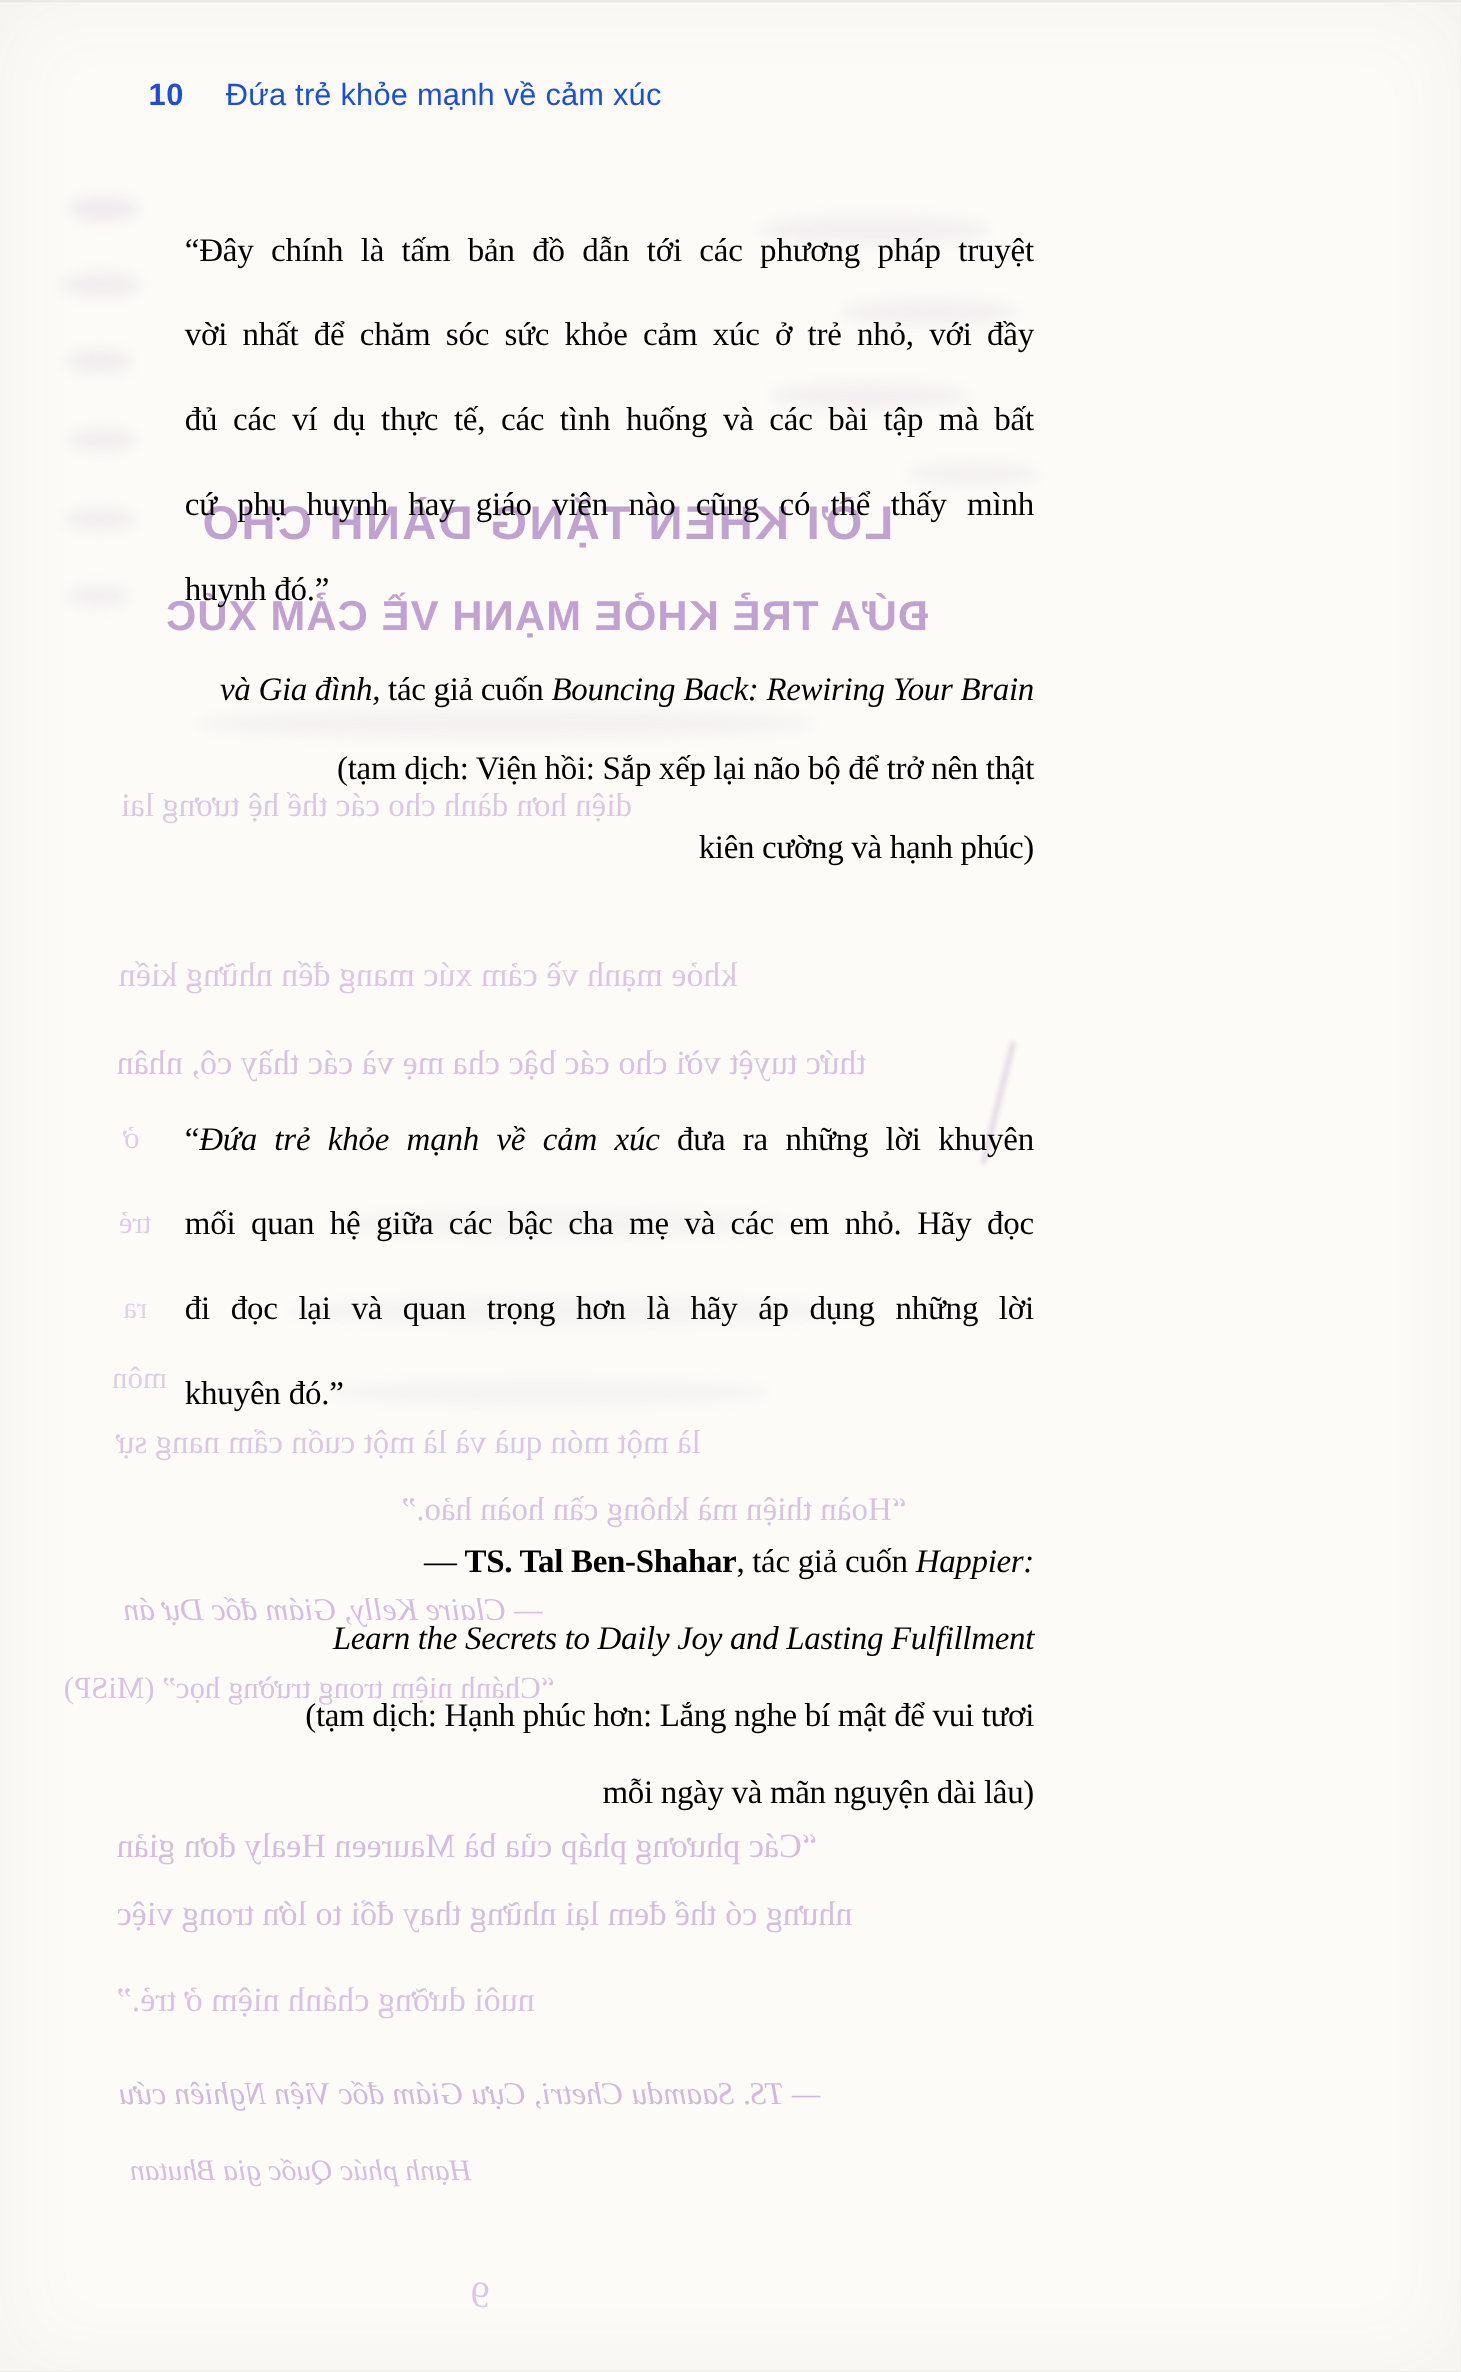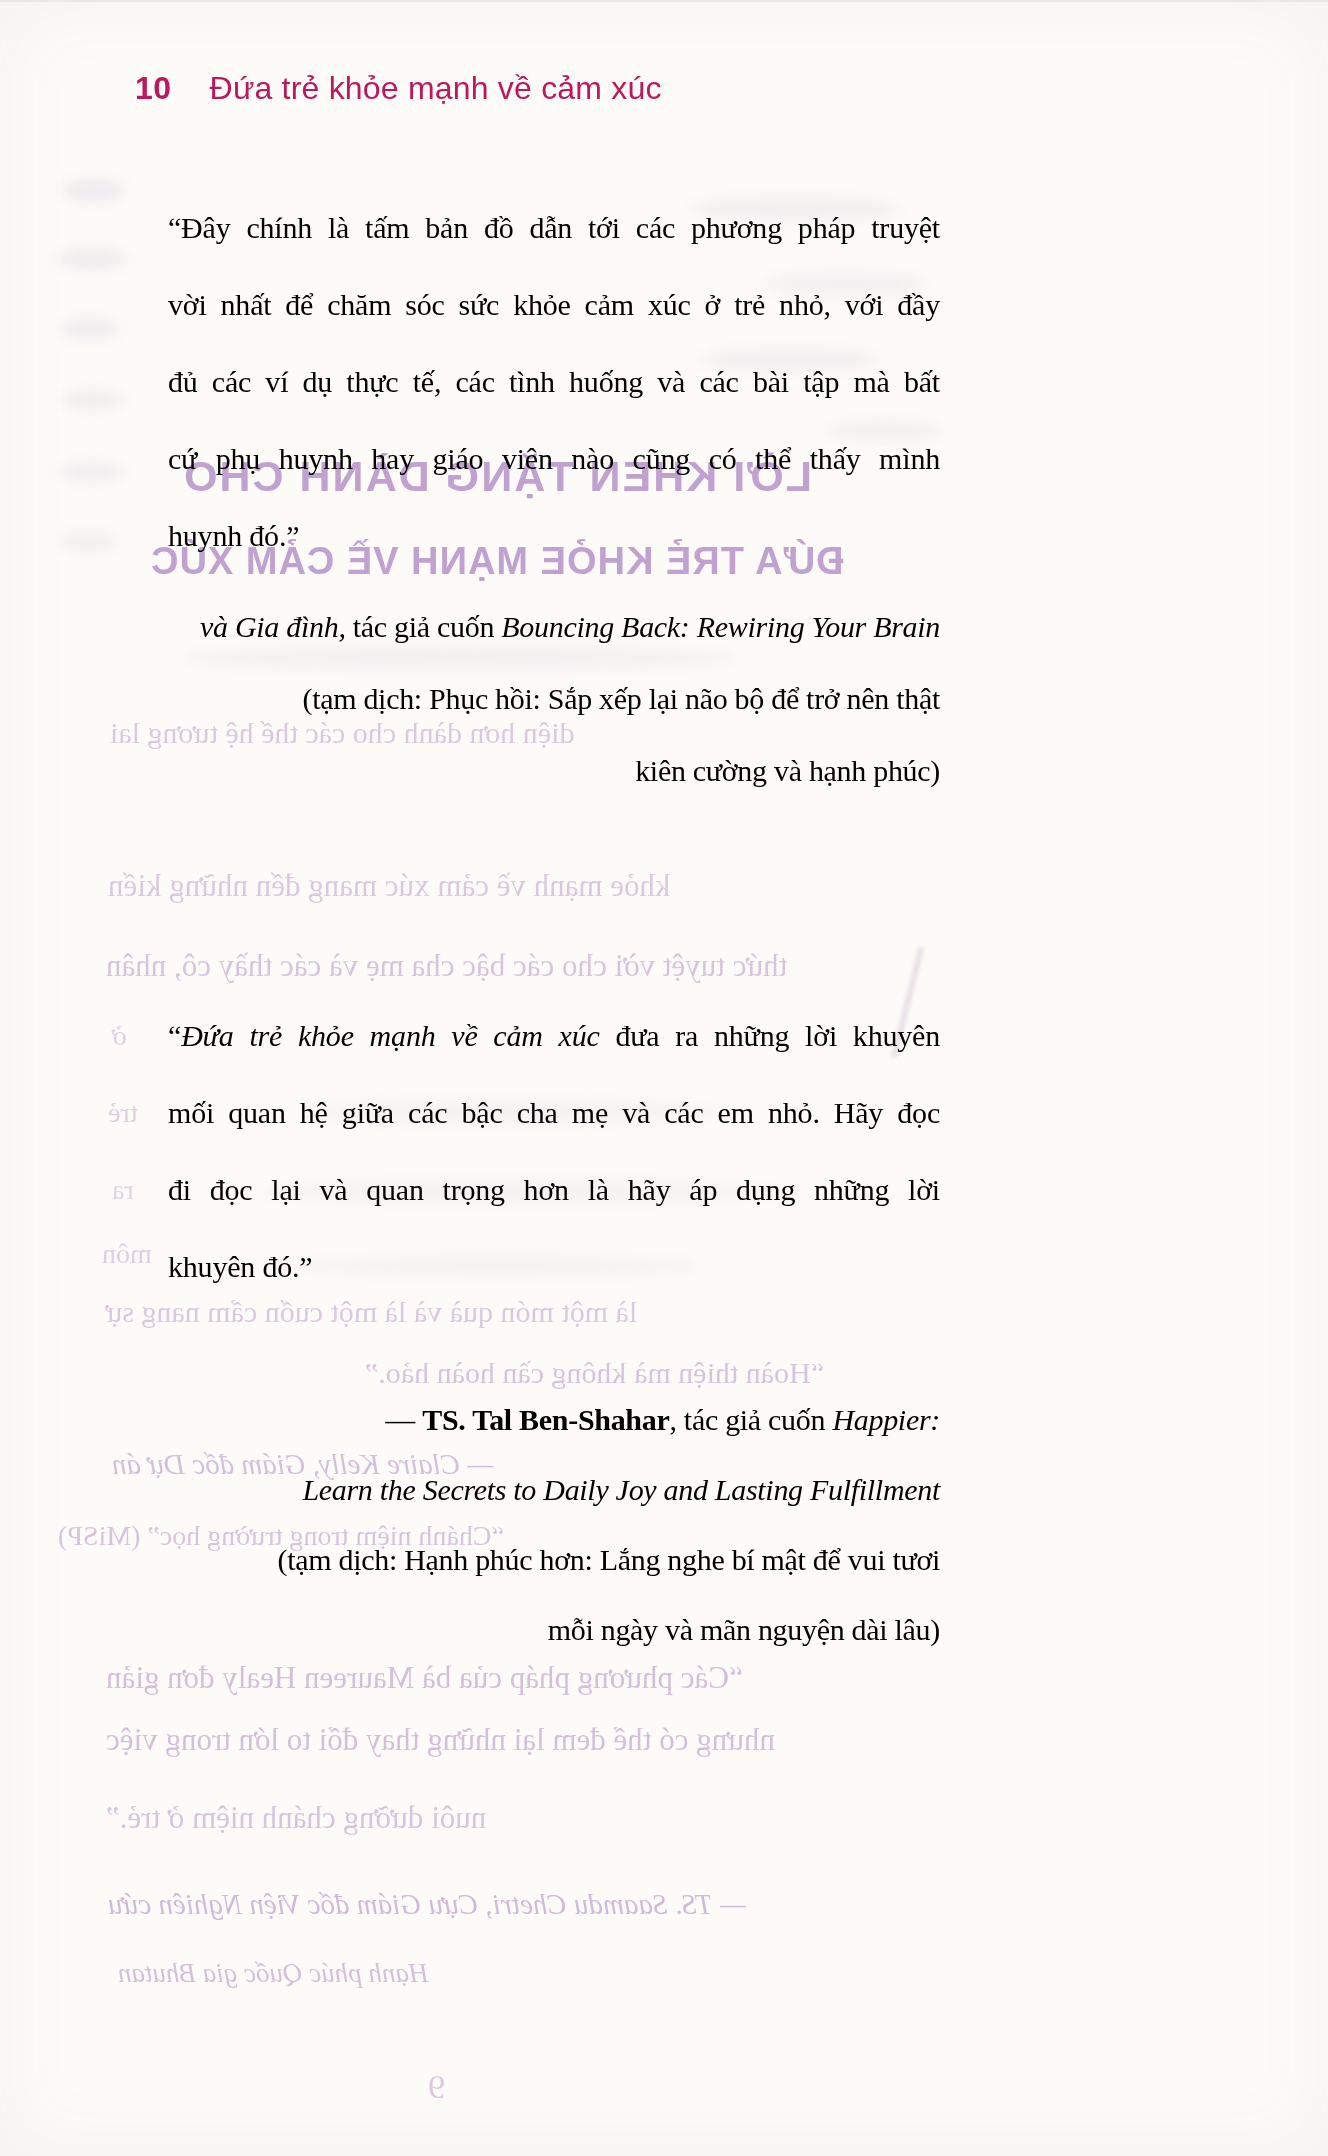--- a/index.html
+++ b/index.html
@@ -4,21 +4,21 @@
 <style>
   html,body{margin:0;padding:0;background:#e8e6e2;}
   .page{
     position:relative;width:1328px;height:2156px;margin:0 auto;
     background:#fcfbf8;overflow:hidden;
     box-shadow:inset 0 0 80px rgba(120,110,100,0.06), inset 0 2px 0 rgba(0,0,0,0.05);
     font-family:"Liberation Serif",serif;
   }
   .header{
     position:absolute;top:70px;left:135px;
-    font-family:"Liberation Sans",sans-serif;font-size:32px;color:#be185d;
+    font-family:"Liberation Sans",sans-serif;font-size:28px;color:#1d4ed8;
     white-space:nowrap;
   }
   .pnum{font-weight:bold;margin-right:38px;letter-spacing:0.5px;}
   .rtitle{letter-spacing:0.2px;}
   
   .tb{
     position:absolute;left:168px;width:772px;
     font-size:30px;color:#000000;letter-spacing:-0.2px;
   }
   .attr{letter-spacing:-0.3px;}
@@ -96,21 +96,21 @@
 
   <div class="tb quote lh77" style="top:189px">
       <div class="line a-j"><span class="s-r">“Đây chính là tấm bản đồ dẫn tới các phương pháp truyệt</span></div>
       <div class="line a-j"><span class="s-r">vời nhất để chăm sóc sức khỏe cảm xúc ở trẻ nhỏ, với đầy</span></div>
       <div class="line a-j"><span class="s-r">đủ các ví dụ thực tế, các tình huống và các bài tập mà bất</span></div>
       <div class="line a-j"><span class="s-r">cứ phụ huynh hay giáo viên nào cũng có thể thấy mình</span></div>
       <div class="line a-l"><span class="s-r">huynh đó.”</span></div>
     </div>
   <div class="tb attr  lh72" style="top:591px">
       <div class="line a-r"><span class="s-i">và Gia đình,</span><span class="s-r"> tác giả cuốn </span><span class="s-i">Bouncing Back: Rewiring Your Brain</span></div>
-      <div class="line a-r"><span class="s-r">(tạm dịch: Phục hồi: Sắp xếp lại não bộ để trở nên thật</span></div>
+      <div class="line a-r"><span class="s-r">(tạm dịch: Viện hồi: Sắp xếp lại não bộ để trở nên thật</span></div>
       <div class="line a-r"><span class="s-r">kiên cường và hạnh phúc)</span></div>
     </div>
   <div class="tb quote lh77" style="top:997px">
       <div class="line a-j"><span class="s-r">“</span><span class="s-i">Đứa trẻ khỏe mạnh về cảm xúc</span><span class="s-r"> đưa ra những lời khuyên</span></div>
       <div class="line a-j"><span class="s-r">mối quan hệ giữa các bậc cha mẹ và các em nhỏ. Hãy đọc</span></div>
       <div class="line a-j"><span class="s-r">đi đọc lại và quan trọng hơn là hãy áp dụng những lời</span></div>
       <div class="line a-l"><span class="s-r">khuyên đó.”</span></div>
     </div>
   <div class="tb attr  lh70" style="top:1385px">
       <div class="line a-r"><span class="s-r">— </span><span class="s-b">TS. Tal Ben-Shahar</span><span class="s-r">, tác giả cuốn </span><span class="s-i">Happier:</span></div>

